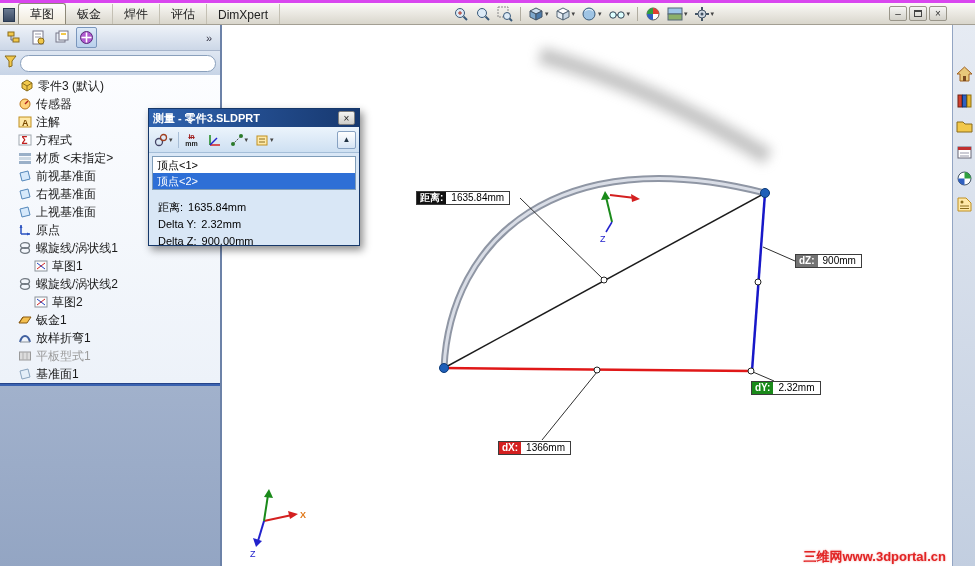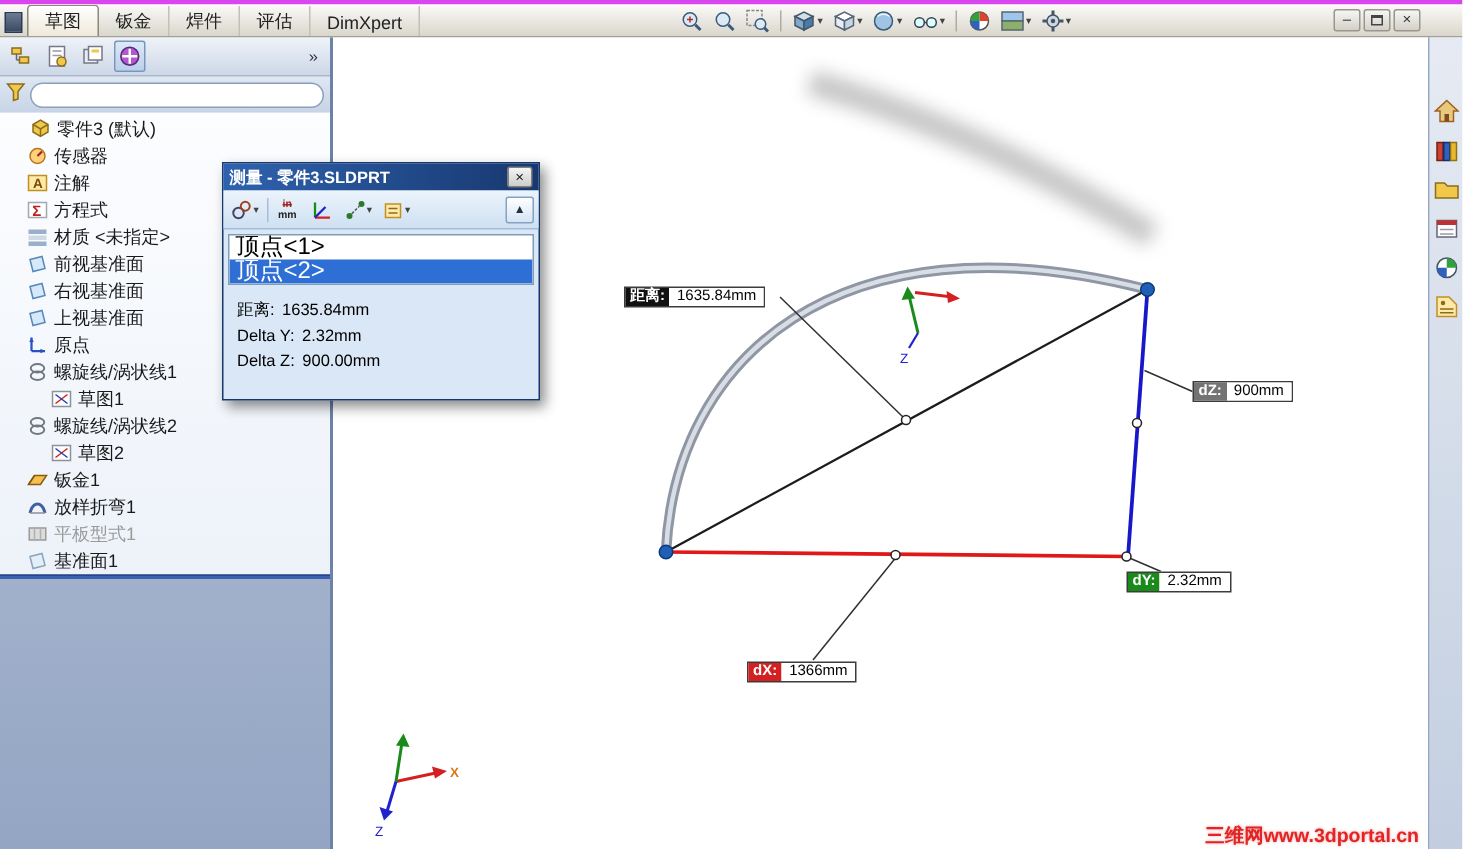--- a/index.html
+++ b/index.html
@@ -44,32 +44,32 @@
 .vlabel{position:absolute;display:flex;height:14px;line-height:12px;font-size:10px;border:1px solid #3c3c3c;white-space:nowrap;background:#fff}
 .vlabel .tg{padding:0 3px;color:#fff;font-weight:bold}
 .vlabel .vl{padding:0 5px;background:#fff;color:#000;min-width:42px;text-align:center}
 .tg-dist{background:#111}
 .tg-dx{background:#d42020}
 .tg-dy{background:#1a8a1a}
 .tg-dz{background:#737373}
 .watermark{position:absolute;right:6px;bottom:3px;color:#e22424;font-weight:bold;font-size:13px;text-shadow:0 0 2px rgba(220,40,40,.45)}
 
 
-.mdlg{position:absolute;left:148px;top:105px;width:212px;height:159px;background:#d9e7f6;border:1px solid #16386a;box-shadow:3px 4px 8px rgba(0,0,0,.45)}
+.mdlg{position:absolute;left:148px;top:105px;width:212px;height:138px;background:#d9e7f6;border:1px solid #16386a;box-shadow:3px 4px 8px rgba(0,0,0,.45)}
 .mdlg-title{height:18px;background:linear-gradient(90deg,#2f62ae,#17386f);display:flex;align-items:center;padding:0 4px;color:#fff;font-size:11px;font-weight:bold}
 .mdlg-close{margin-left:auto;width:17px;height:14px;background:linear-gradient(#f4f4f2,#cfcecb);border:1px solid #7f7f7f;border-radius:2px;font-size:10px;line-height:11px;text-align:center;color:#222;padding:0}
 .mdlg-toolbar{height:26px;display:flex;align-items:center;gap:3px;padding:2px 3px;background:linear-gradient(#ecf4fc,#cee0f2);border-bottom:1px solid #a4bed8}
 .mbtn{height:20px;min-width:20px;display:flex;align-items:center;justify-content:center;background:transparent;border:1px solid transparent;padding:0 1px}
 .vsep{width:1px;height:16px;background:#a8bed6}
 .units{display:flex;flex-direction:column;line-height:7px;font-size:7px;color:#222;font-weight:bold}
 .units i{font-style:normal}
 .units i:first-child{color:#a02020;text-decoration:line-through}
 .collapse-btn{margin-left:auto;width:19px;height:18px;border:1px solid #88a2c2;background:linear-gradient(#ffffff,#d6e4f4);border-radius:2px;font-size:8px;color:#234;line-height:15px;text-align:center;padding:0}
 .sel-list{margin:3px;height:34px;background:#fff;border:1px solid #7f9db9;overflow:hidden}
-.sel-item{height:16px;line-height:16px;font-size:16px;padding:0 4px;color:#000}
+.sel-item{height:16px;line-height:16px;font-size:11px;padding:0 4px;color:#000}
 .sel-item.selected{background:#2e6fd6;color:#fff}
 .results{padding:8px 9px 0;display:flex;flex-direction:column;gap:4px}
 .rline{display:flex;gap:5px;font-size:11px;color:#000;line-height:13px}
 
 
 .task-pane{position:absolute;right:0;top:22px;width:23px;height:544px;background:linear-gradient(#e6ebf3,#c2cee0);border-left:1px solid #93a5c3;display:flex;flex-direction:column;align-items:center;padding-top:38px;gap:4px}
 .tpbtn{width:21px;height:22px;display:flex;align-items:center;justify-content:center;background:transparent;border:none}
 </style>
 </head>
 <body>

